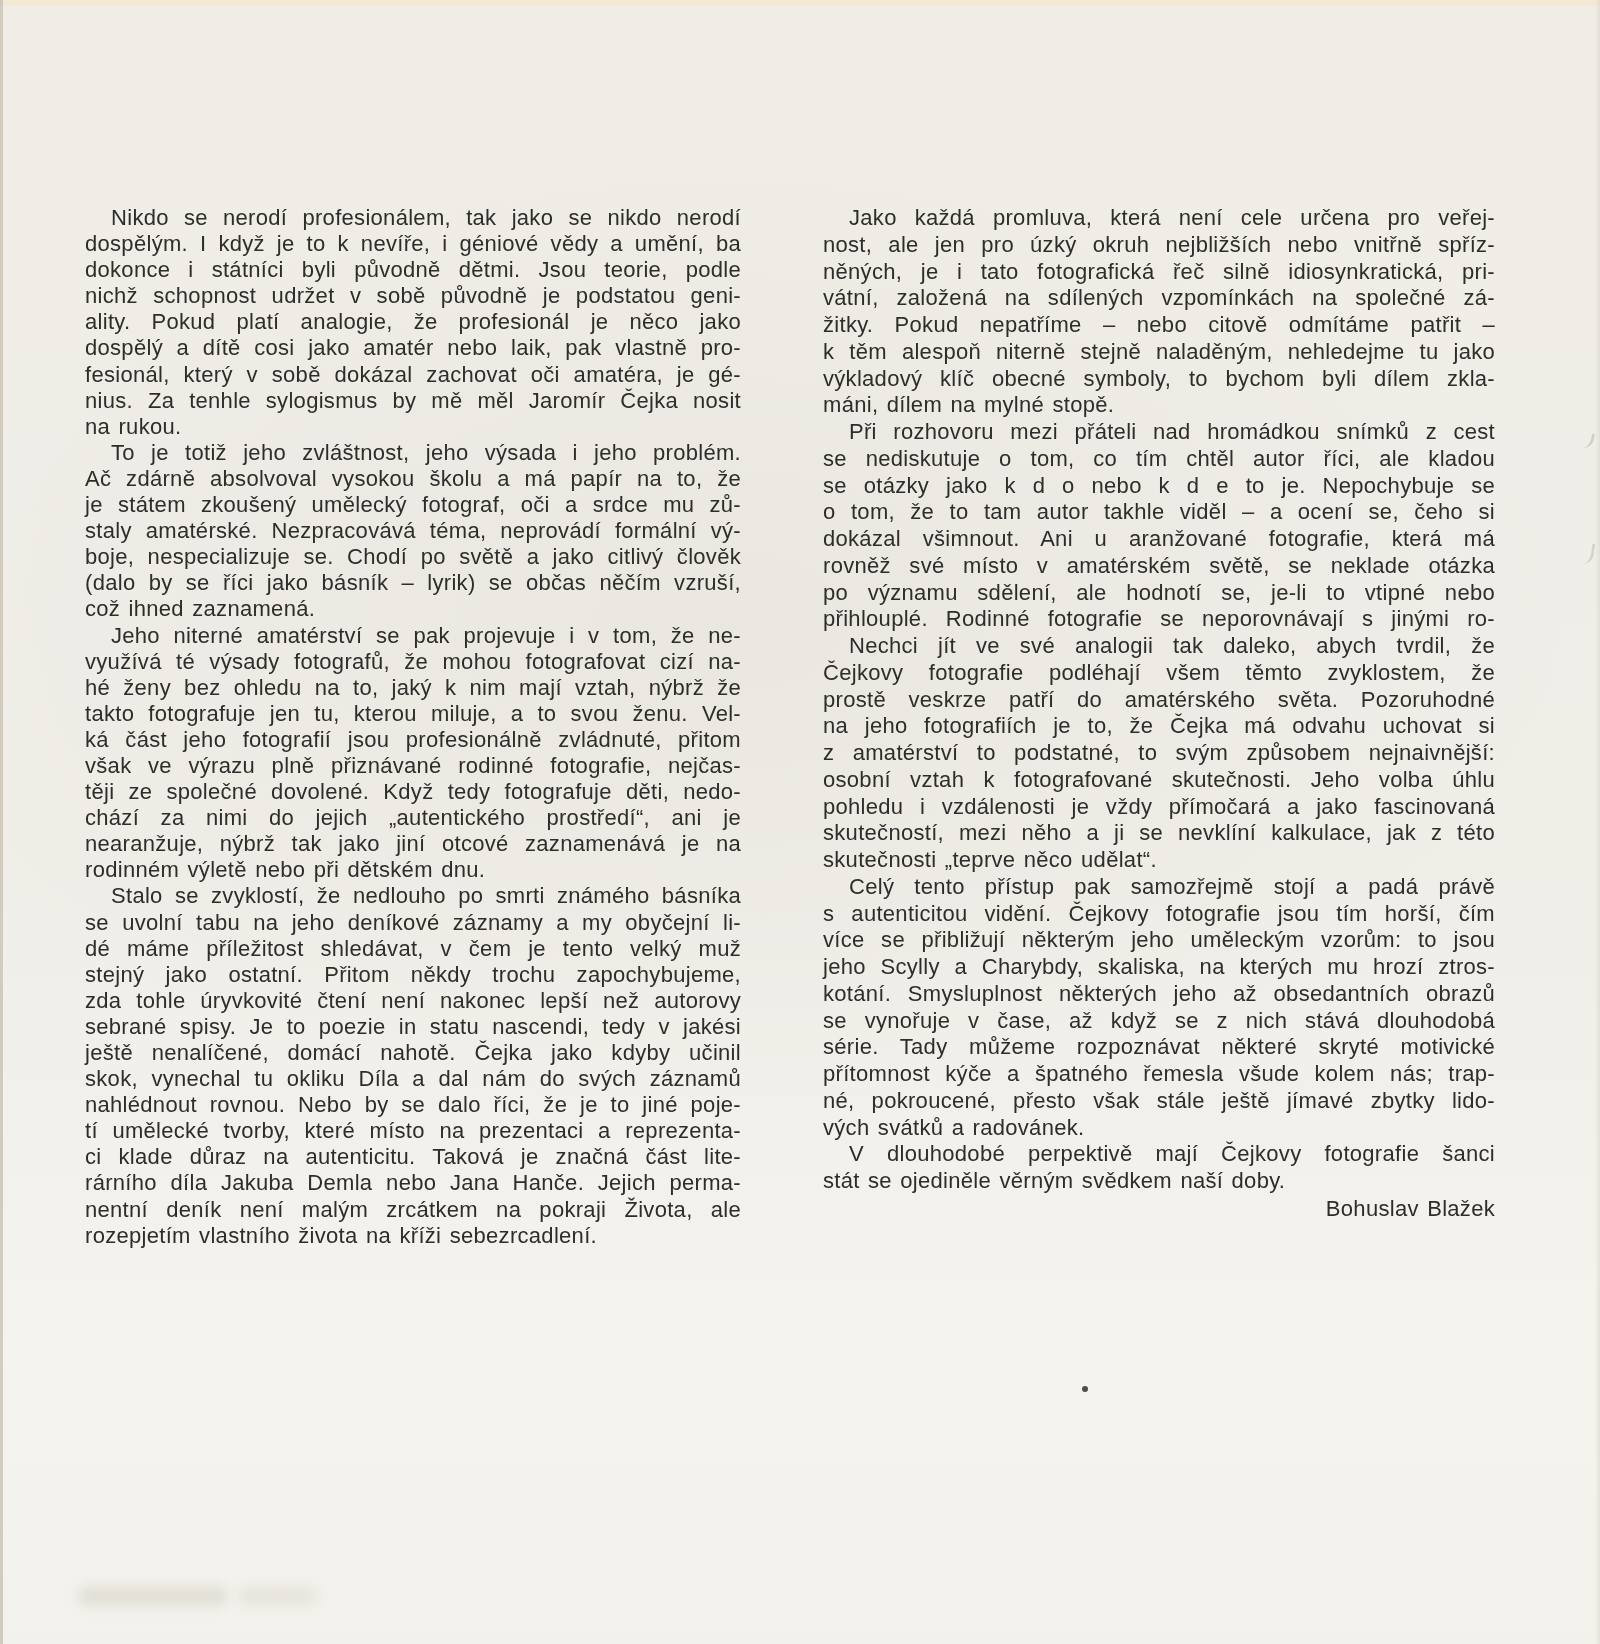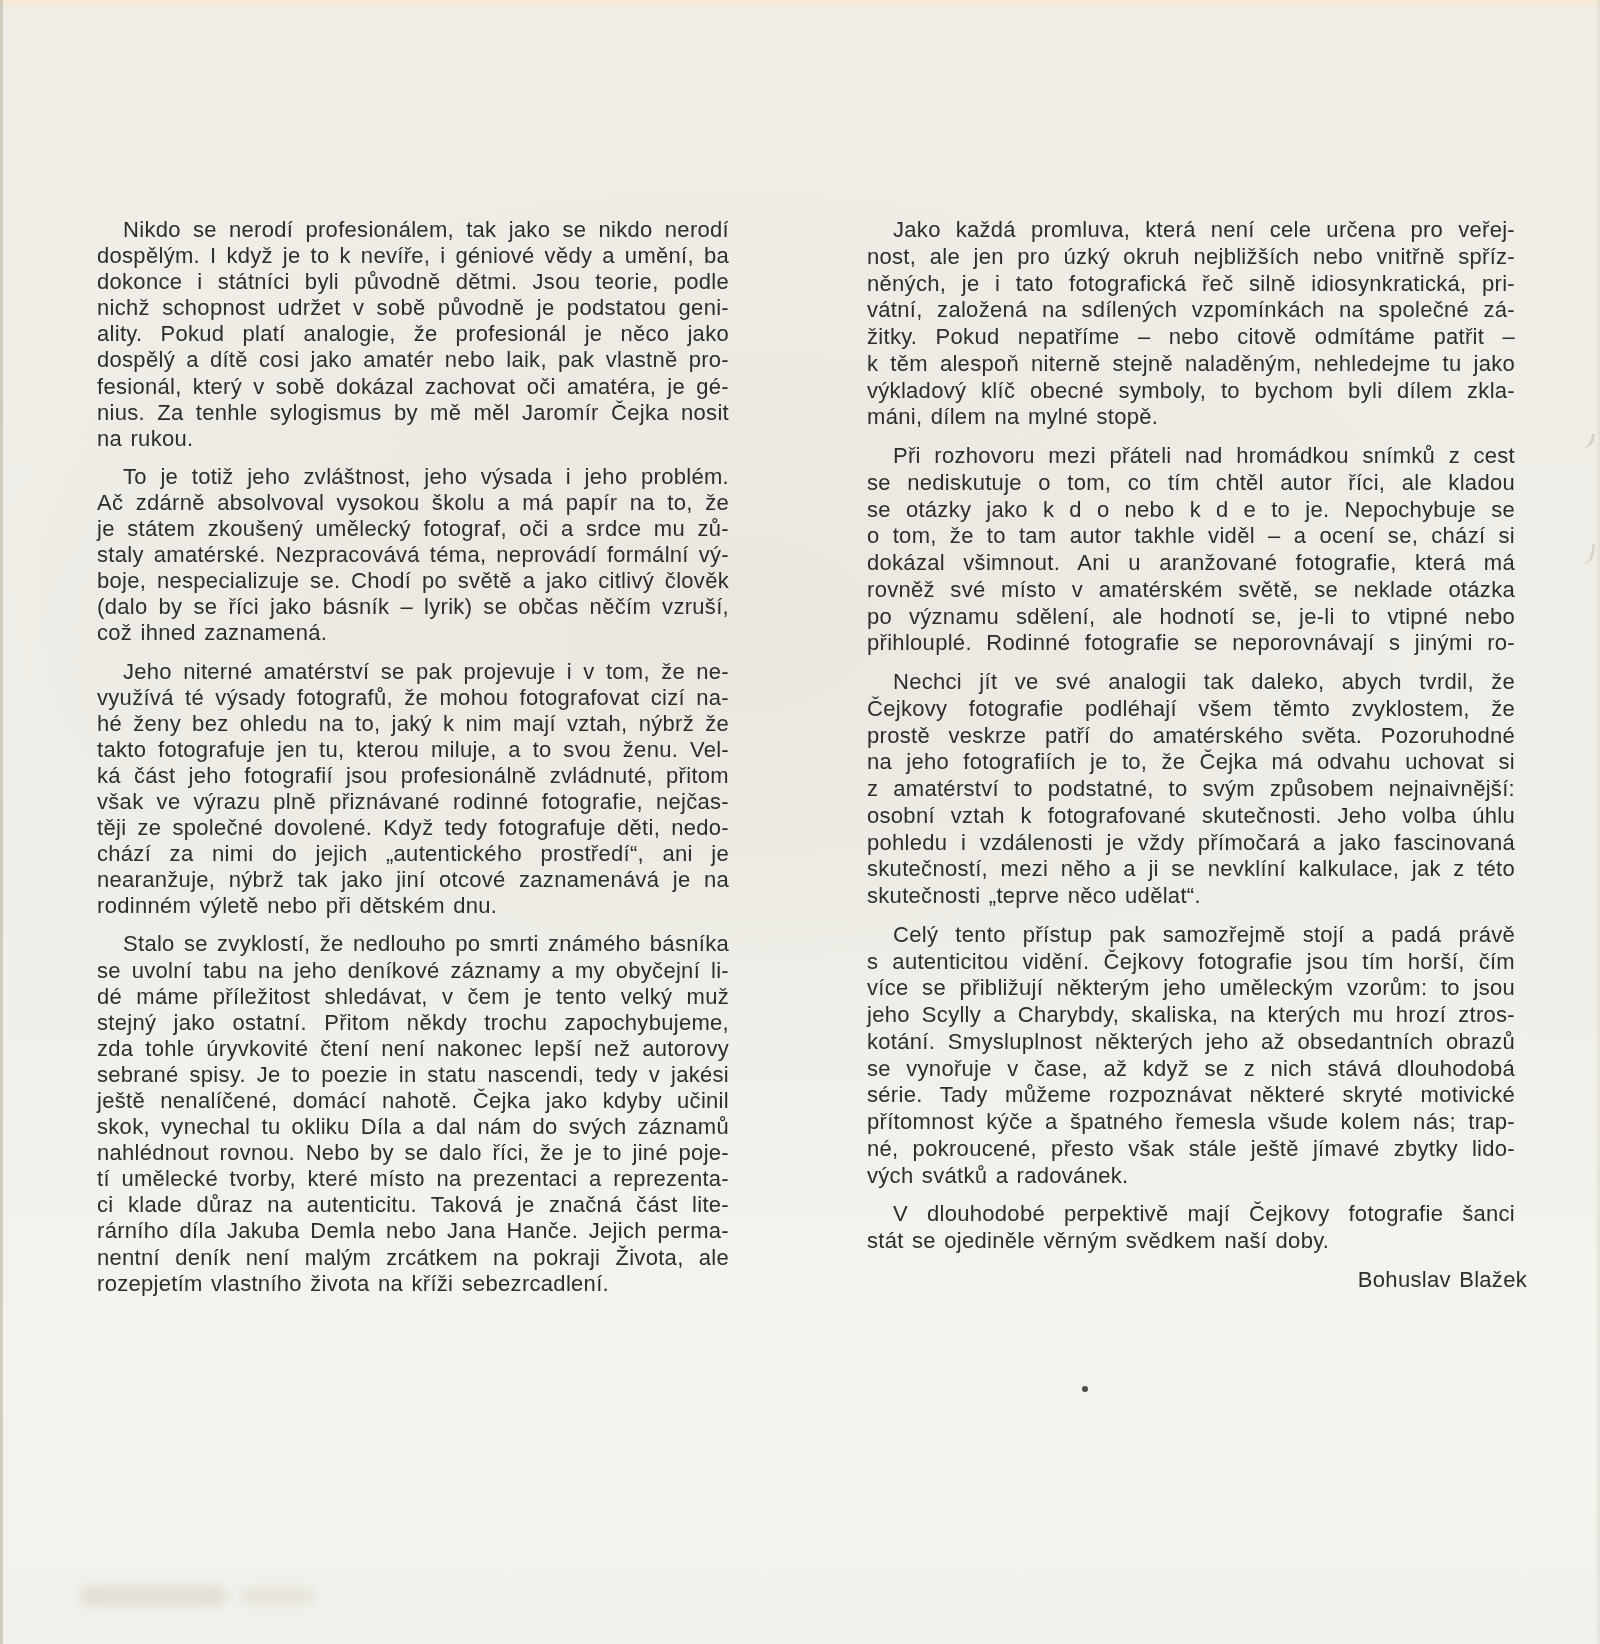--- a/index.html
+++ b/index.html
@@ -33,22 +33,22 @@
   }
   .col {
     position: absolute;
     top: 205px;
     font-size: 22px;
     letter-spacing: 0.3px;
     word-spacing: 2px;
     font-weight: 400;
   }
   .col-left  { left: 85px;  width: 656px; line-height: 26.1px; }
-  .col-right { left: 855px; width: 672px; line-height: 26.75px; }
-  .para { margin: 12px; }
+  .col-right { left: 823px; width: 672px; line-height: 26.75px; }
+  .para { margin: 0; }
   .line {
     text-align: justify;
     text-align-last: justify;
   }
   .line.first { text-indent: 26px; }
   .line.plast { text-align-last: left; }
   .signature {
     text-align: center;
     text-align-last: right;
     margin-top: 1px;
@@ -145,21 +145,21 @@
         <div class="line">vátní, založená na sdílených vzpomínkách na společné zá-</div>
         <div class="line">žitky. Pokud nepatříme – nebo citově odmítáme patřit –</div>
         <div class="line">k těm alespoň niterně stejně naladěným, nehledejme tu jako</div>
         <div class="line">výkladový klíč obecné symboly, to bychom byli dílem zkla-</div>
         <div class="line plast">máni, dílem na mylné stopě.</div>
       </div>
       <div class="para">
         <div class="line first">Při rozhovoru mezi přáteli nad hromádkou snímků z cest</div>
         <div class="line">se nediskutuje o tom, co tím chtěl autor říci, ale kladou</div>
         <div class="line">se otázky jako k d o nebo k d e to je. Nepochybuje se</div>
-        <div class="line">o tom, že to tam autor takhle viděl – a ocení se, chází si</div>
+        <div class="line">o tom, že to tam autor takhle viděl – a ocení se, čeho si</div>
         <div class="line">dokázal všimnout. Ani u aranžované fotografie, která má</div>
         <div class="line">rovněž své místo v amatérském světě, se neklade otázka</div>
         <div class="line">po významu sdělení, ale hodnotí se, je-li to vtipné nebo</div>
         <div class="line">přihlouplé. Rodinné fotografie se neporovnávají s jinými ro-</div>
       </div>
       <div class="para">
         <div class="line first">Nechci jít ve své analogii tak daleko, abych tvrdil, že</div>
         <div class="line">Čejkovy fotografie podléhají všem těmto zvyklostem, že</div>
         <div class="line">prostě veskrze patří do amatérského světa. Pozoruhodné</div>
         <div class="line">na jeho fotografiích je to, že Čejka má odvahu uchovat si</div>

